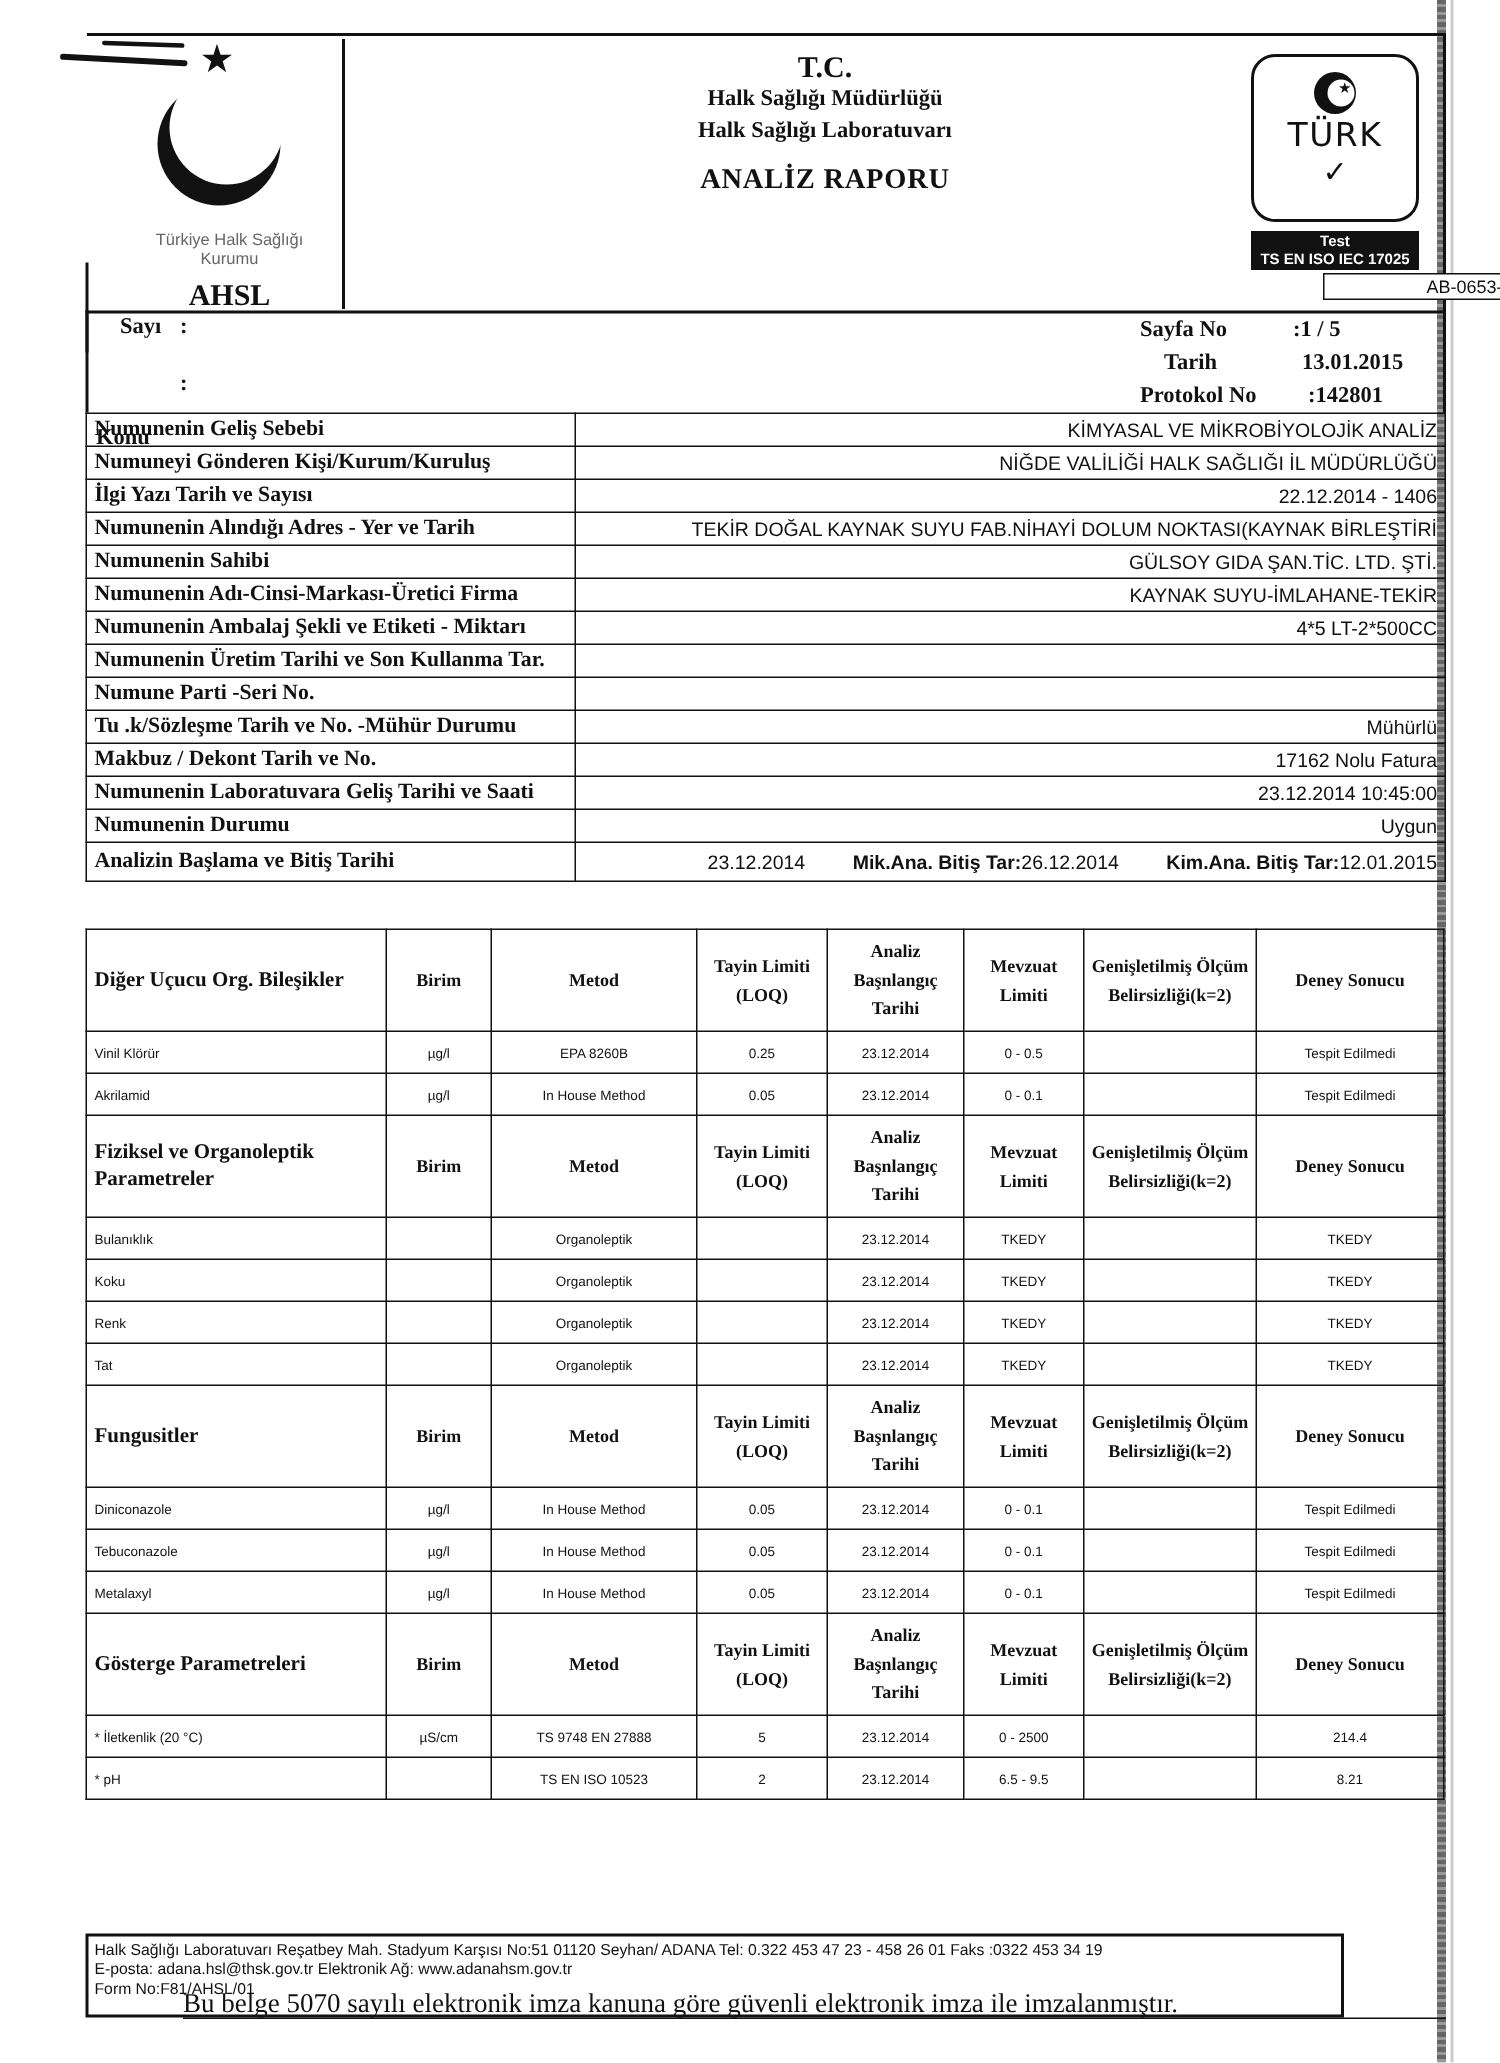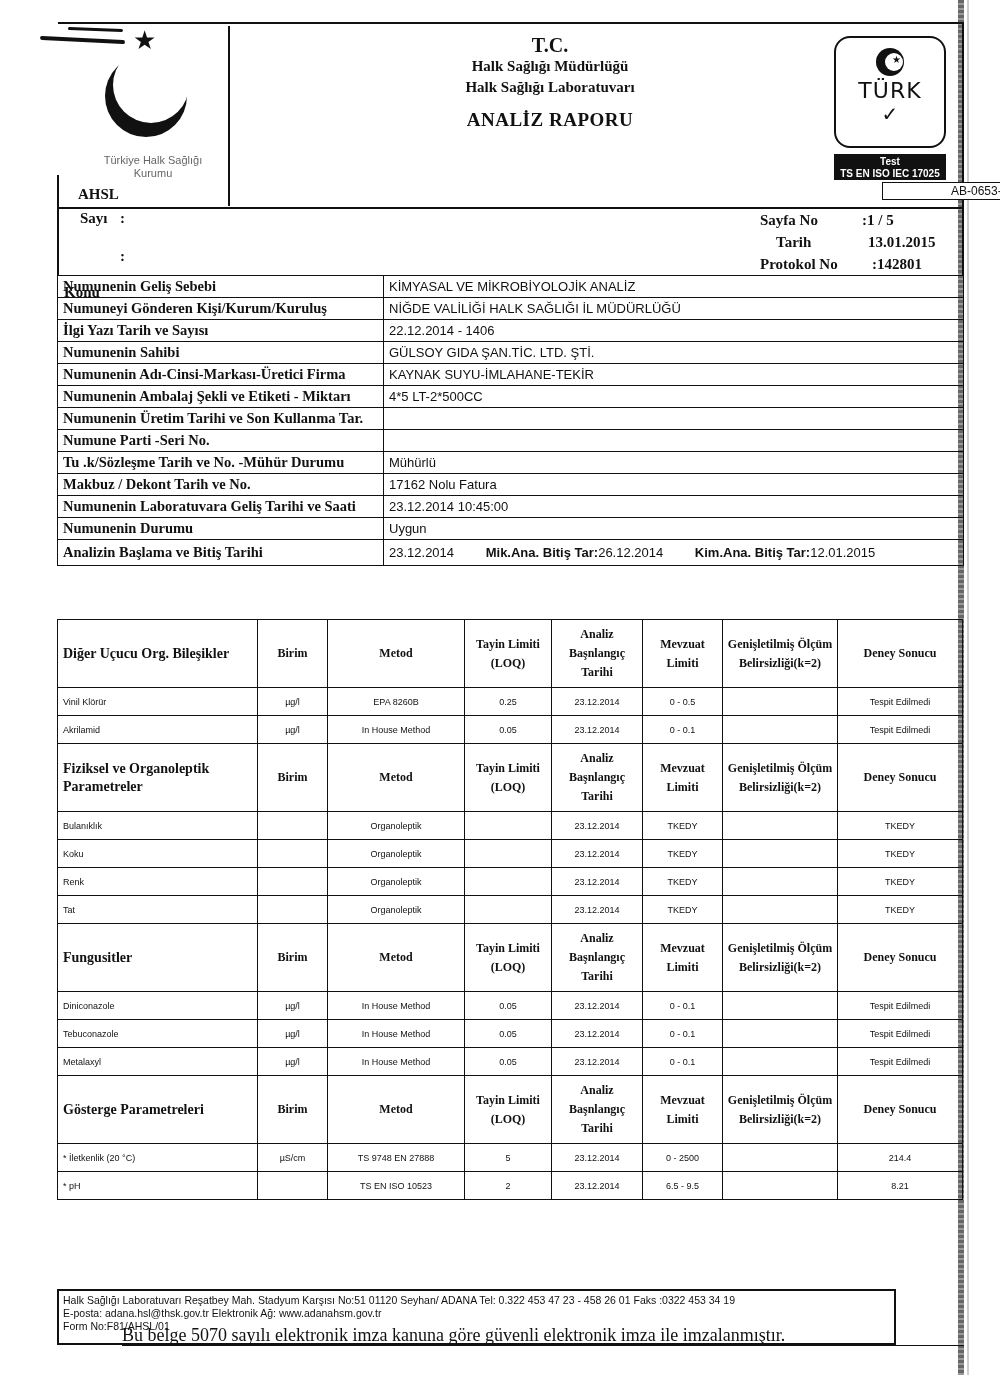--- a/index.html
+++ b/index.html
@@ -9,21 +9,21 @@
   .scribble { position: absolute; height: 4px; background: #111; border-radius: 2px; }
 
   
   .header-frame { position: absolute; left: 58px; top: 22px; width: 906px; height: 186px; border-top: 2px solid #111; border-right: 2px solid #111; }
   .logo-divider { position: absolute; left: 228px; top: 26px; width: 2px; height: 180px; background: #111; }
   .logo-left-border { position: absolute; left: 57px; top: 175px; width: 2px; height: 60px; background: #111; }
   .crescent { position: absolute; left: 105px; top: 55px; width: 82px; height: 82px; border-radius: 50%; background: #111; }
   .crescent::after { content: ""; position: absolute; left: 8px; top: -8px; width: 76px; height: 76px; border-radius: 50%; background: #fff; }
   .star { position: absolute; left: 133px; top: 27px; font-size: 26px; line-height: 1; color: #111; font-family: "DejaVu Sans", sans-serif; }
   .org-name { position: absolute; left: 78px; top: 154px; width: 150px; text-align: center; font-family: "Liberation Sans", sans-serif; font-size: 11px; color: #666; line-height: 13px; }
-  .ahsl { position: absolute; left: 78px; top: 186px; width: 150px; text-align: left; font-size: 15px; font-weight: bold; }
+  .ahsl { position: absolute; left: 78px; top: 186px; width: 150px; text-align: center; font-size: 20px; font-weight: bold; }
 
   .title-block { position: absolute; left: 400px; top: 34px; width: 300px; text-align: center; }
   .tc { font-size: 20px; font-weight: bold; line-height: 22px; }
   .vali { font-size: 20px; font-weight: bold; line-height: 24px; letter-spacing: .5px; }
   .sub { font-size: 15px; font-weight: bold; line-height: 21px; }
   .report { font-size: 19px; font-weight: bold; line-height: 24px; margin-top: 10px; letter-spacing: .5px; }
 
   .turk-badge { position: absolute; left: 834px; top: 36px; width: 112px; height: 112px; border: 2px solid #111; border-radius: 16px; text-align: center; }
   .turk-moon { width: 28px; height: 28px; margin: 10px auto 0; border-radius: 50%; background: #111; position: relative; }
   .turk-moon::after { content: ""; position: absolute; left: 9px; top: 5px; width: 18px; height: 18px; border-radius: 50%; background: #fff; }
@@ -35,21 +35,21 @@
 
   
   .meta-frame { position: absolute; left: 57px; top: 207px; width: 907px; height: 68px; border-top: 2px solid #111; border-left: 2px solid #111; border-right: 2px solid #111; }
   .meta-label { position: absolute; font-size: 15px; font-weight: bold; }
 
   
   table { border-collapse: collapse; }
   .info { position: absolute; left: 57px; top: 275px; width: 907px; }
   .info td { border: 1.5px solid #111; height: 22px; font-size: 14px; padding: 0 5px; white-space: nowrap; overflow: hidden; }
   .info td.l { width: 326px; font-weight: bold; font-size: 14.5px; }
-  .info td.v { font-family: "Liberation Sans", sans-serif; font-size: 13px; }
+  .info td.v { font-family: "Liberation Sans", sans-serif; font-size: 13px; text-align: right; }
   .dates-cell span { margin-right: 28px; }
   .dates-cell b { font-family: "Liberation Sans", sans-serif; }
 
   
   .res { position: absolute; left: 57px; width: 905px; table-layout: fixed; }
   .res td { border: 1.5px solid #111; text-align: center; font-size: 9px; font-family: "Liberation Sans", sans-serif; height: 28px; padding: 0 3px; }
   .res tr.h td { font-family: "Liberation Serif", serif; font-weight: bold; font-size: 12px; line-height: 19px; height: 68px; }
   .res tr.h td.sec { text-align: left; font-size: 14px; padding-left: 5px; line-height: 18px; }
   .res td.name { text-align: left; padding-left: 5px; }
 
@@ -117,20 +117,24 @@
       </tr>
   <tr>
         <td class="l">Numuneyi Gönderen Kişi/Kurum/Kuruluş</td>
         <td class="v">NİĞDE VALİLİĞİ HALK SAĞLIĞI İL MÜDÜRLÜĞÜ</td>
       </tr>
   <tr>
         <td class="l">İlgi Yazı Tarih ve Sayısı</td>
         <td class="v">22.12.2014 - 1406</td>
       </tr>
   <tr>
+        <td class="l">Numunenin Alındığı Adres - Yer ve Tarih</td>
+        <td class="v">TEKİR DOĞAL KAYNAK SUYU FAB.NİHAYİ DOLUM NOKTASI(KAYNAK BİRLEŞTİRİ</td>
+      </tr>
+  <tr>
         <td class="l">Numunenin Sahibi</td>
         <td class="v">GÜLSOY GIDA ŞAN.TİC. LTD. ŞTİ.</td>
       </tr>
   <tr>
         <td class="l">Numunenin Adı-Cinsi-Markası-Üretici Firma</td>
         <td class="v">KAYNAK SUYU-İMLAHANE-TEKİR</td>
       </tr>
   <tr>
         <td class="l">Numunenin  Ambalaj Şekli ve Etiketi - Miktarı</td>
         <td class="v">4*5 LT-2*500CC</td>

